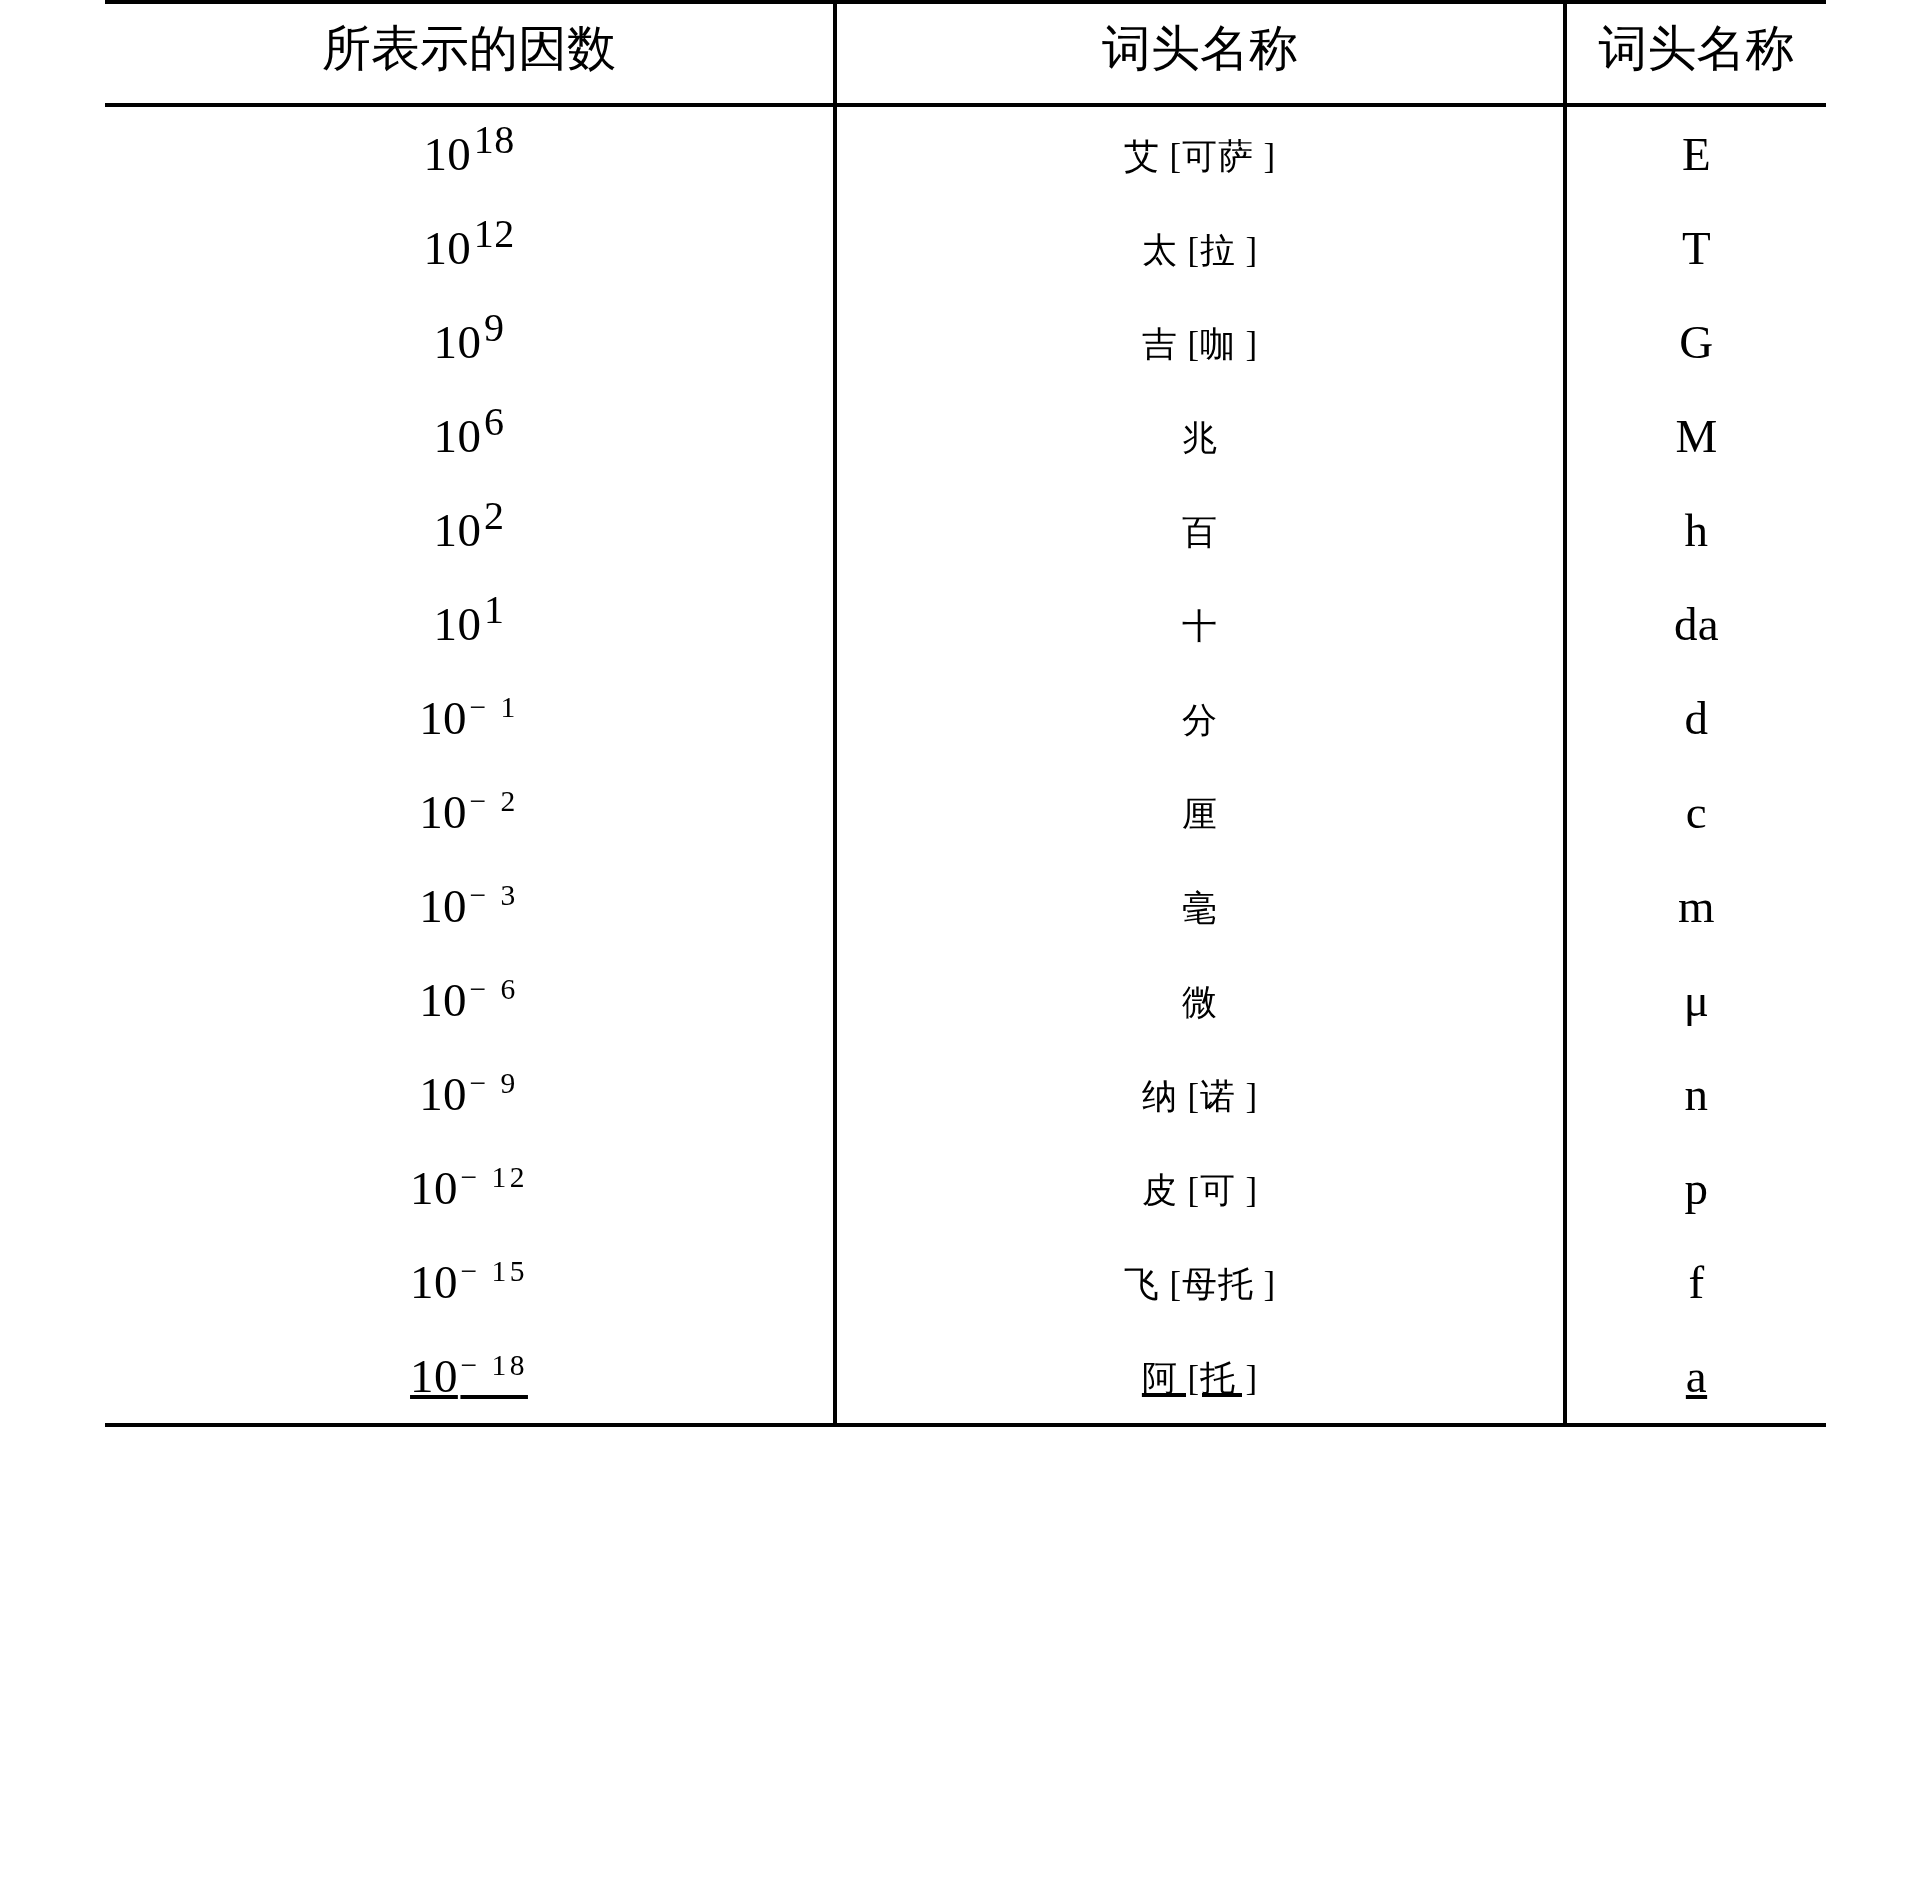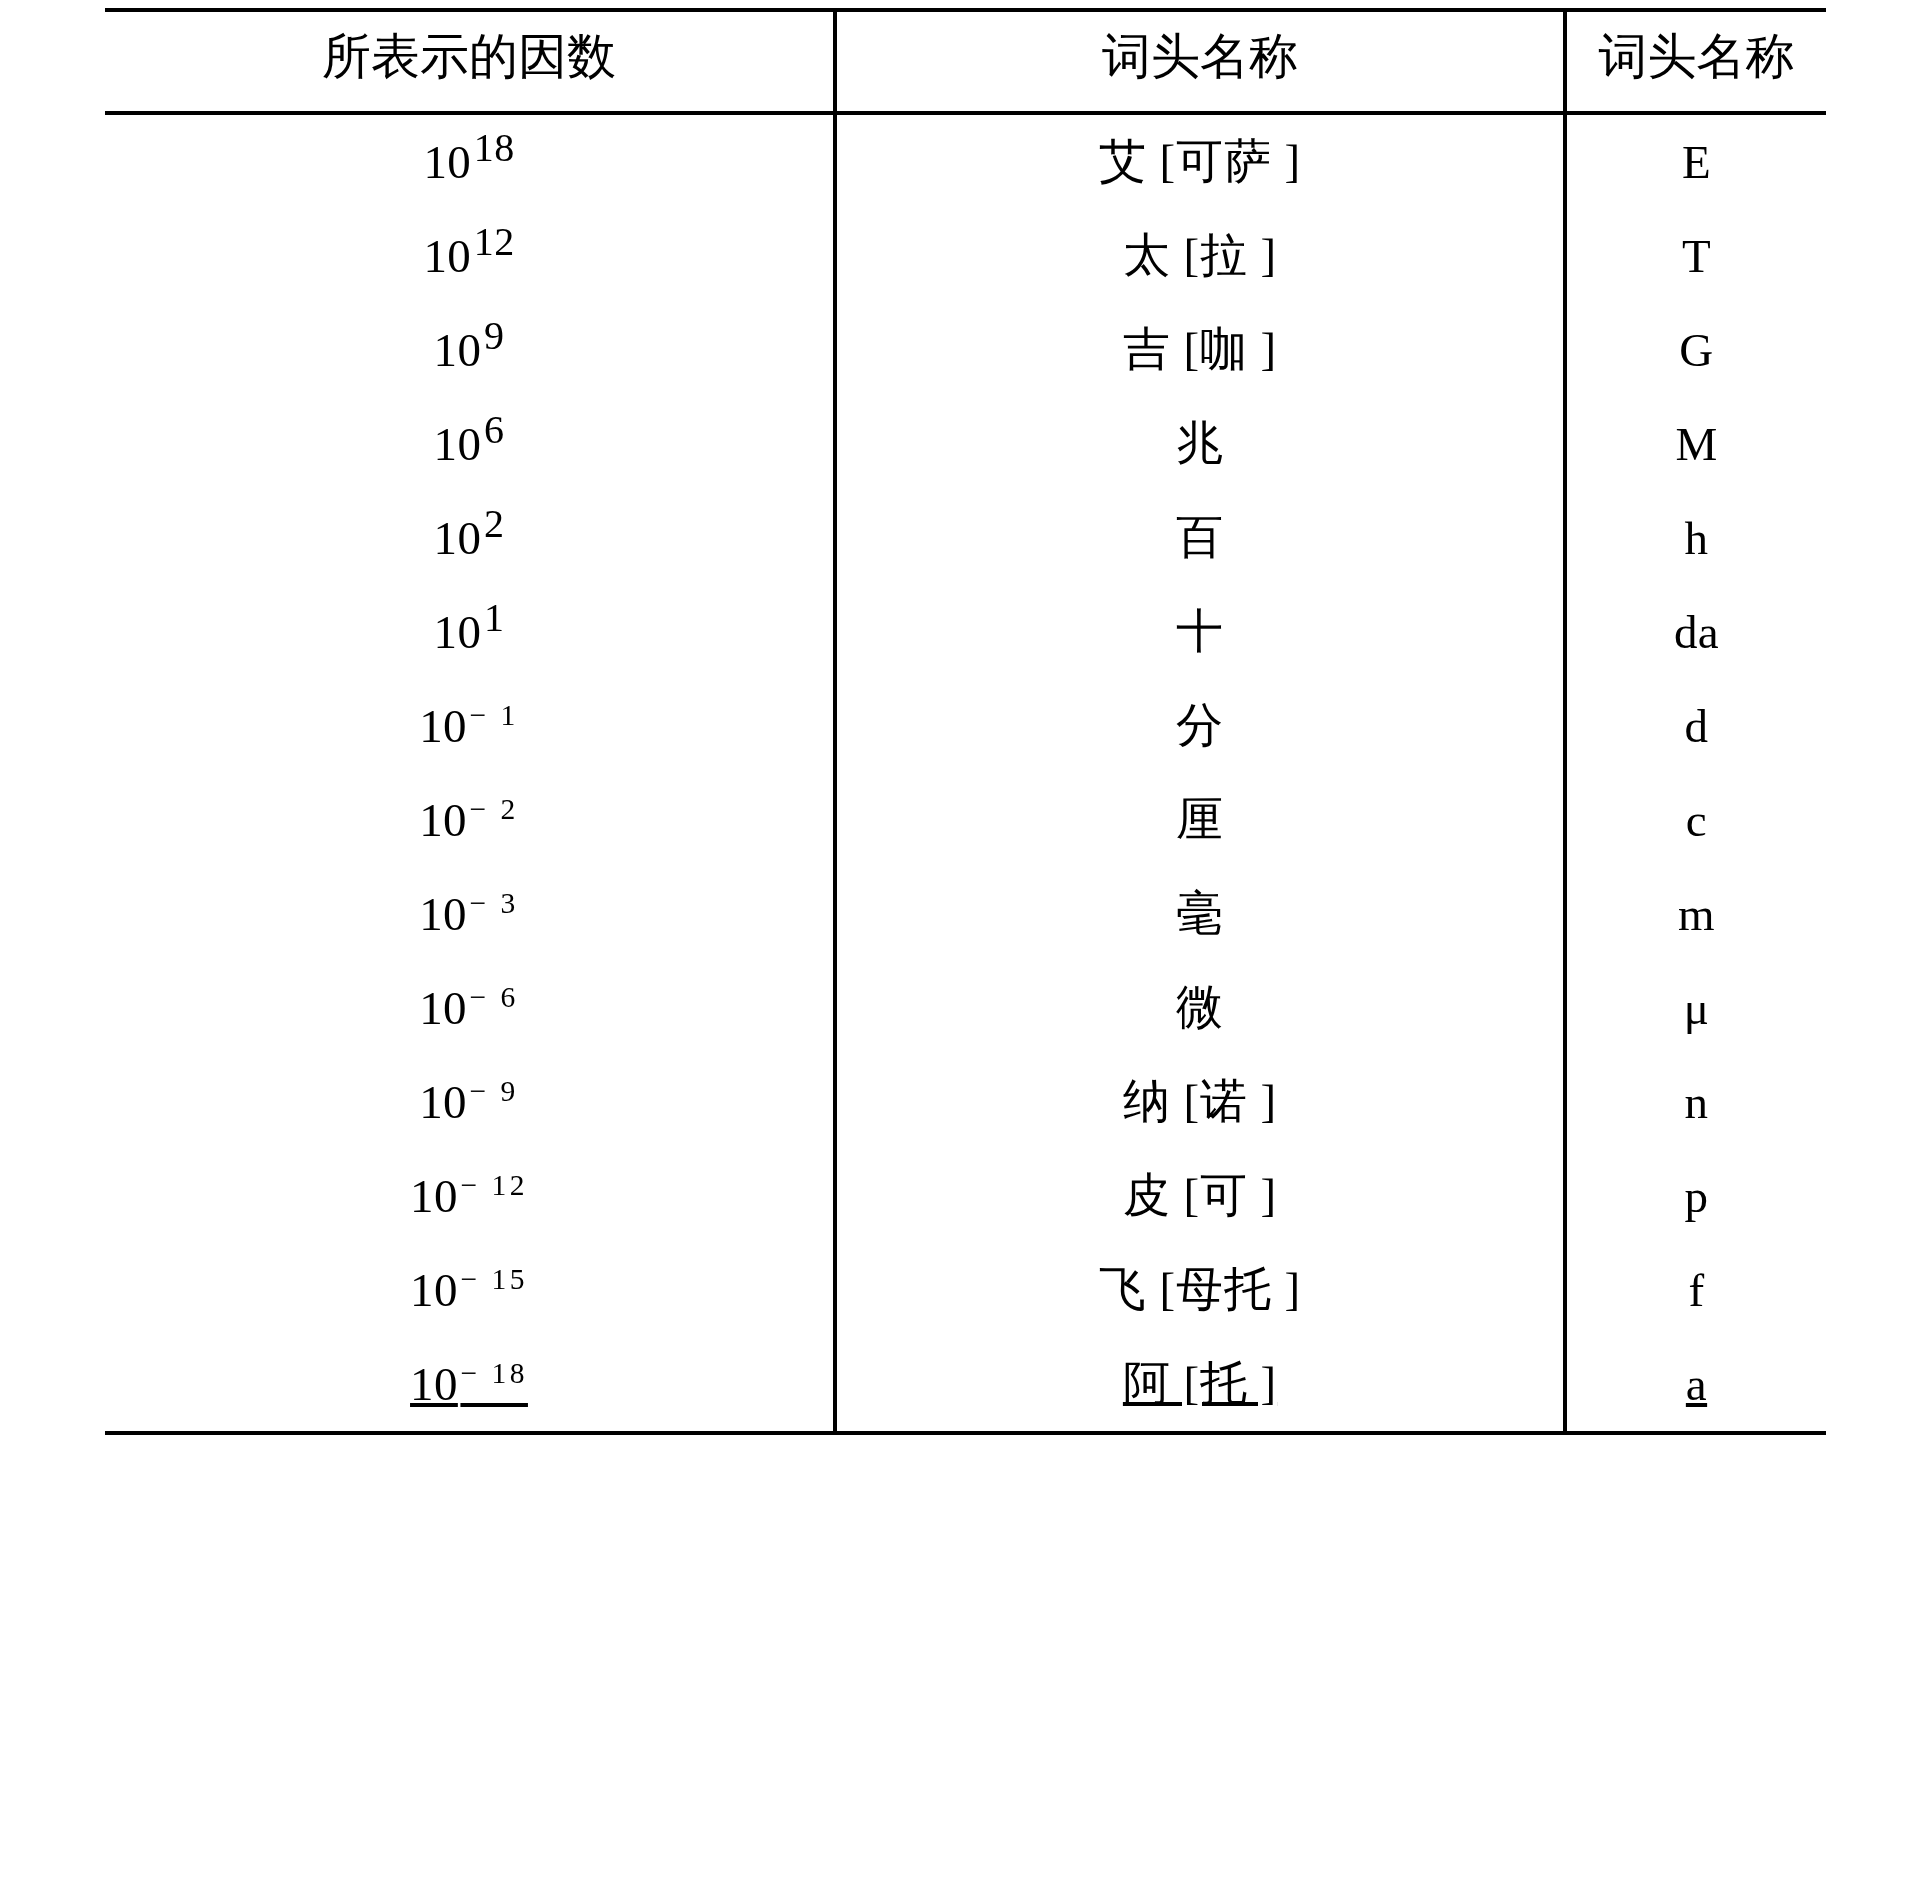--- a/index.html
+++ b/index.html
@@ -16,21 +16,21 @@
   }
   .sheet {
     position: relative;
     width: 1931px;
     height: 1900px;
     box-sizing: border-box;
   }
   table.prefix-table {
     border-collapse: collapse;
     width: 1721px;
-    margin: 8px auto;
+    margin: 0 auto;
     table-layout: fixed;
   }
   table.prefix-table col.c1 { width: 730px; }
   table.prefix-table col.c2 { width: 730px; }
   table.prefix-table col.c3 { width: 261px; }
 
   thead th {
     font-weight: normal;
     font-size: 49px;
     line-height: 1.0;
@@ -68,21 +68,21 @@
     margin-left: 2.6px;
   }
   .factor .neg {
     font-size: 29.5px;
     vertical-align: super;
     line-height: 0;
     margin-left: 2.6px;
     letter-spacing: 3.5px;
   }
   .pname {
-    font-size: 47px;
+    font-size: 35px;
     white-space: nowrap;
     letter-spacing: 0.9px;
   }
   .sym {
     font-size: 47px;
     letter-spacing: 0.4px;
   }
   .top-rule {
     position: absolute;
     left: 105px;

